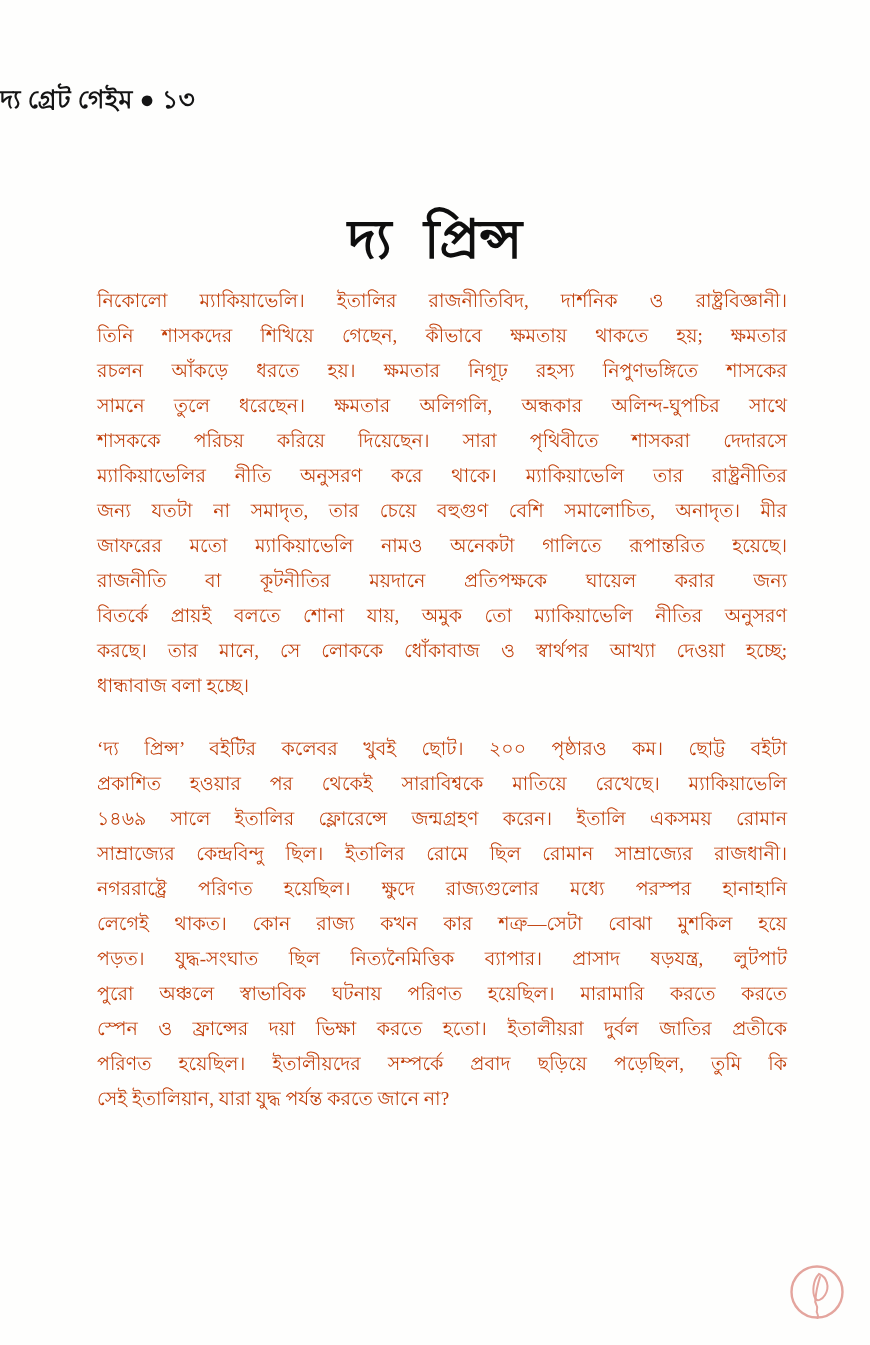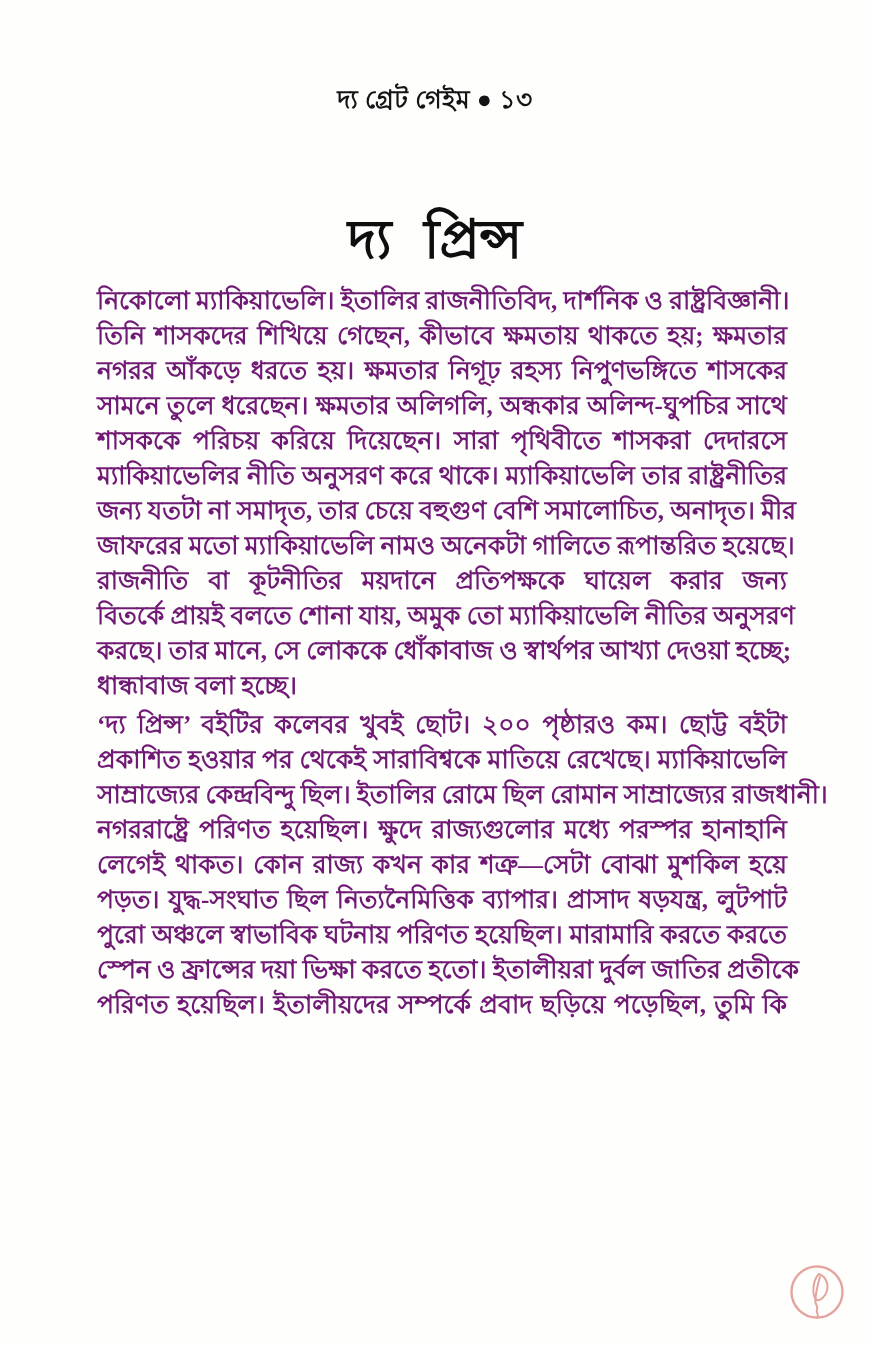--- a/index.html
+++ b/index.html
@@ -10,45 +10,43 @@
     position: relative;
     overflow: hidden;
   }
   .page {
     position: absolute; inset: 0;
     background: #fefefd;
   }
   .running-header {
     position: absolute;
     top: 80px; left: 0; width: 100%;
-    text-align: center;
     font-size: 25px;
     font-weight: 700;
     color: #141414;
     letter-spacing: 0.5px;
   }
   .chapter-title {
     position: absolute;
     top: 198px; left: 0; width: 100%;
     text-align: center;
     font-size: 54px;
     font-weight: 900;
     color: #0e0e0e;
     font-family: Liberation Mono, monospace;
   }
   .body-text {
     position: absolute;
     top: 283px; left: 97px;
     width: 690px;
-    font-size: 25px;
+    font-size: 19px;
     line-height: 35px;
-    color: #701a75;
-    font-weight: bold;
+    color: #c2410c;
   }
-  .paragraph + .paragraph { margin-top: 4px; }
+  .paragraph + .paragraph { margin-top: 28px; }
   .text-line {
     text-align: justify;
     text-align-last: justify;
     white-space: nowrap;
     height: 35px;
     overflow: visible;
   }
   .text-line.is-last {
     text-align-last: left;
   }
@@ -64,41 +62,43 @@
 <div class="page">
 
   <div class="running-header">দ্য গ্রেট গেইম ● ১৩</div>
 
   <h1 class="chapter-title">দ্য প্রিন্স</h1>
 
   <div class="body-text">
     <div class="paragraph">
         <div class="text-line">নিকোলো ম্যাকিয়াভেলি। ইতালির রাজনীতিবিদ, দার্শনিক ও রাষ্ট্রবিজ্ঞানী।</div>
         <div class="text-line">তিনি শাসকদের শিখিয়ে গেছেন, কীভাবে ক্ষমতায় থাকতে হয়; ক্ষমতার</div>
-        <div class="text-line">নগরর আঁকড়ে ধরতে হয়। ক্ষমতার নিগূঢ় রহস্য নিপুণভঙ্গিতে শাসকের</div>
+        <div class="text-line">রচলন আঁকড়ে ধরতে হয়। ক্ষমতার নিগূঢ় রহস্য নিপুণভঙ্গিতে শাসকের</div>
         <div class="text-line">সামনে তুলে ধরেছেন। ক্ষমতার অলিগলি, অন্ধকার অলিন্দ-ঘুপচির সাথে</div>
         <div class="text-line">শাসককে পরিচয় করিয়ে দিয়েছেন। সারা পৃথিবীতে শাসকরা দেদারসে</div>
         <div class="text-line">ম্যাকিয়াভেলির নীতি অনুসরণ করে থাকে। ম্যাকিয়াভেলি তার রাষ্ট্রনীতির</div>
         <div class="text-line">জন্য যতটা না সমাদৃত, তার চেয়ে বহুগুণ বেশি সমালোচিত, অনাদৃত। মীর</div>
         <div class="text-line">জাফরের মতো ম্যাকিয়াভেলি নামও অনেকটা গালিতে রূপান্তরিত হয়েছে।</div>
         <div class="text-line">রাজনীতি বা কূটনীতির ময়দানে প্রতিপক্ষকে ঘায়েল করার জন্য</div>
         <div class="text-line">বিতর্কে প্রায়ই বলতে শোনা যায়, অমুক তো ম্যাকিয়াভেলি নীতির অনুসরণ</div>
         <div class="text-line">করছে। তার মানে, সে লোককে ধোঁকাবাজ ও স্বার্থপর আখ্যা দেওয়া হচ্ছে;</div>
         <div class="text-line is-last">ধান্ধাবাজ বলা হচ্ছে।</div>
       </div>
     <div class="paragraph">
         <div class="text-line">‘দ্য প্রিন্স’ বইটির কলেবর খুবই ছোট। ২০০ পৃষ্ঠারও কম। ছোট্ট বইটা</div>
         <div class="text-line">প্রকাশিত হওয়ার পর থেকেই সারাবিশ্বকে মাতিয়ে রেখেছে। ম্যাকিয়াভেলি</div>
+        <div class="text-line">১৪৬৯ সালে ইতালির ফ্লোরেন্সে জন্মগ্রহণ করেন। ইতালি একসময় রোমান</div>
         <div class="text-line">সাম্রাজ্যের কেন্দ্রবিন্দু ছিল। ইতালির রোমে ছিল রোমান সাম্রাজ্যের রাজধানী।</div>
         <div class="text-line">নগররাষ্ট্রে পরিণত হয়েছিল। ক্ষুদে রাজ্যগুলোর মধ্যে পরস্পর হানাহানি</div>
         <div class="text-line">লেগেই থাকত। কোন রাজ্য কখন কার শত্রু—সেটা বোঝা মুশকিল হয়ে</div>
         <div class="text-line">পড়ত। যুদ্ধ-সংঘাত ছিল নিত্যনৈমিত্তিক ব্যাপার। প্রাসাদ ষড়যন্ত্র, লুটপাট</div>
         <div class="text-line">পুরো অঞ্চলে স্বাভাবিক ঘটনায় পরিণত হয়েছিল। মারামারি করতে করতে</div>
         <div class="text-line">স্পেন ও ফ্রান্সের দয়া ভিক্ষা করতে হতো। ইতালীয়রা দুর্বল জাতির প্রতীকে</div>
         <div class="text-line">পরিণত হয়েছিল। ইতালীয়দের সম্পর্কে প্রবাদ ছড়িয়ে পড়েছিল, তুমি কি</div>
+        <div class="text-line is-last">সেই ইতালিয়ান, যারা যুদ্ধ পর্যন্ত করতে জানে না?</div>
       </div>
   </div>
 
   <div class="publisher-logo">
     <svg viewBox="0 0 56 60" width="56" height="60">
       <g fill="none" stroke="#e4a59e" stroke-width="2" stroke-linecap="round">
         <circle cx="28" cy="28" r="25.5" stroke-width="2.4"></circle>
         <path d="M30 10 C 38 13, 41 23, 36 31 C 33 36, 28 38, 26 34 C 23 28, 24 16, 30 10 Z"></path>
         <path d="M31 13 C 28.5 21, 27 28, 26.5 35"></path>
         <path d="M26.5 35 C 24.5 40, 30 41, 28 46 C 26.5 49.5, 30.5 50, 28.5 54"></path>

